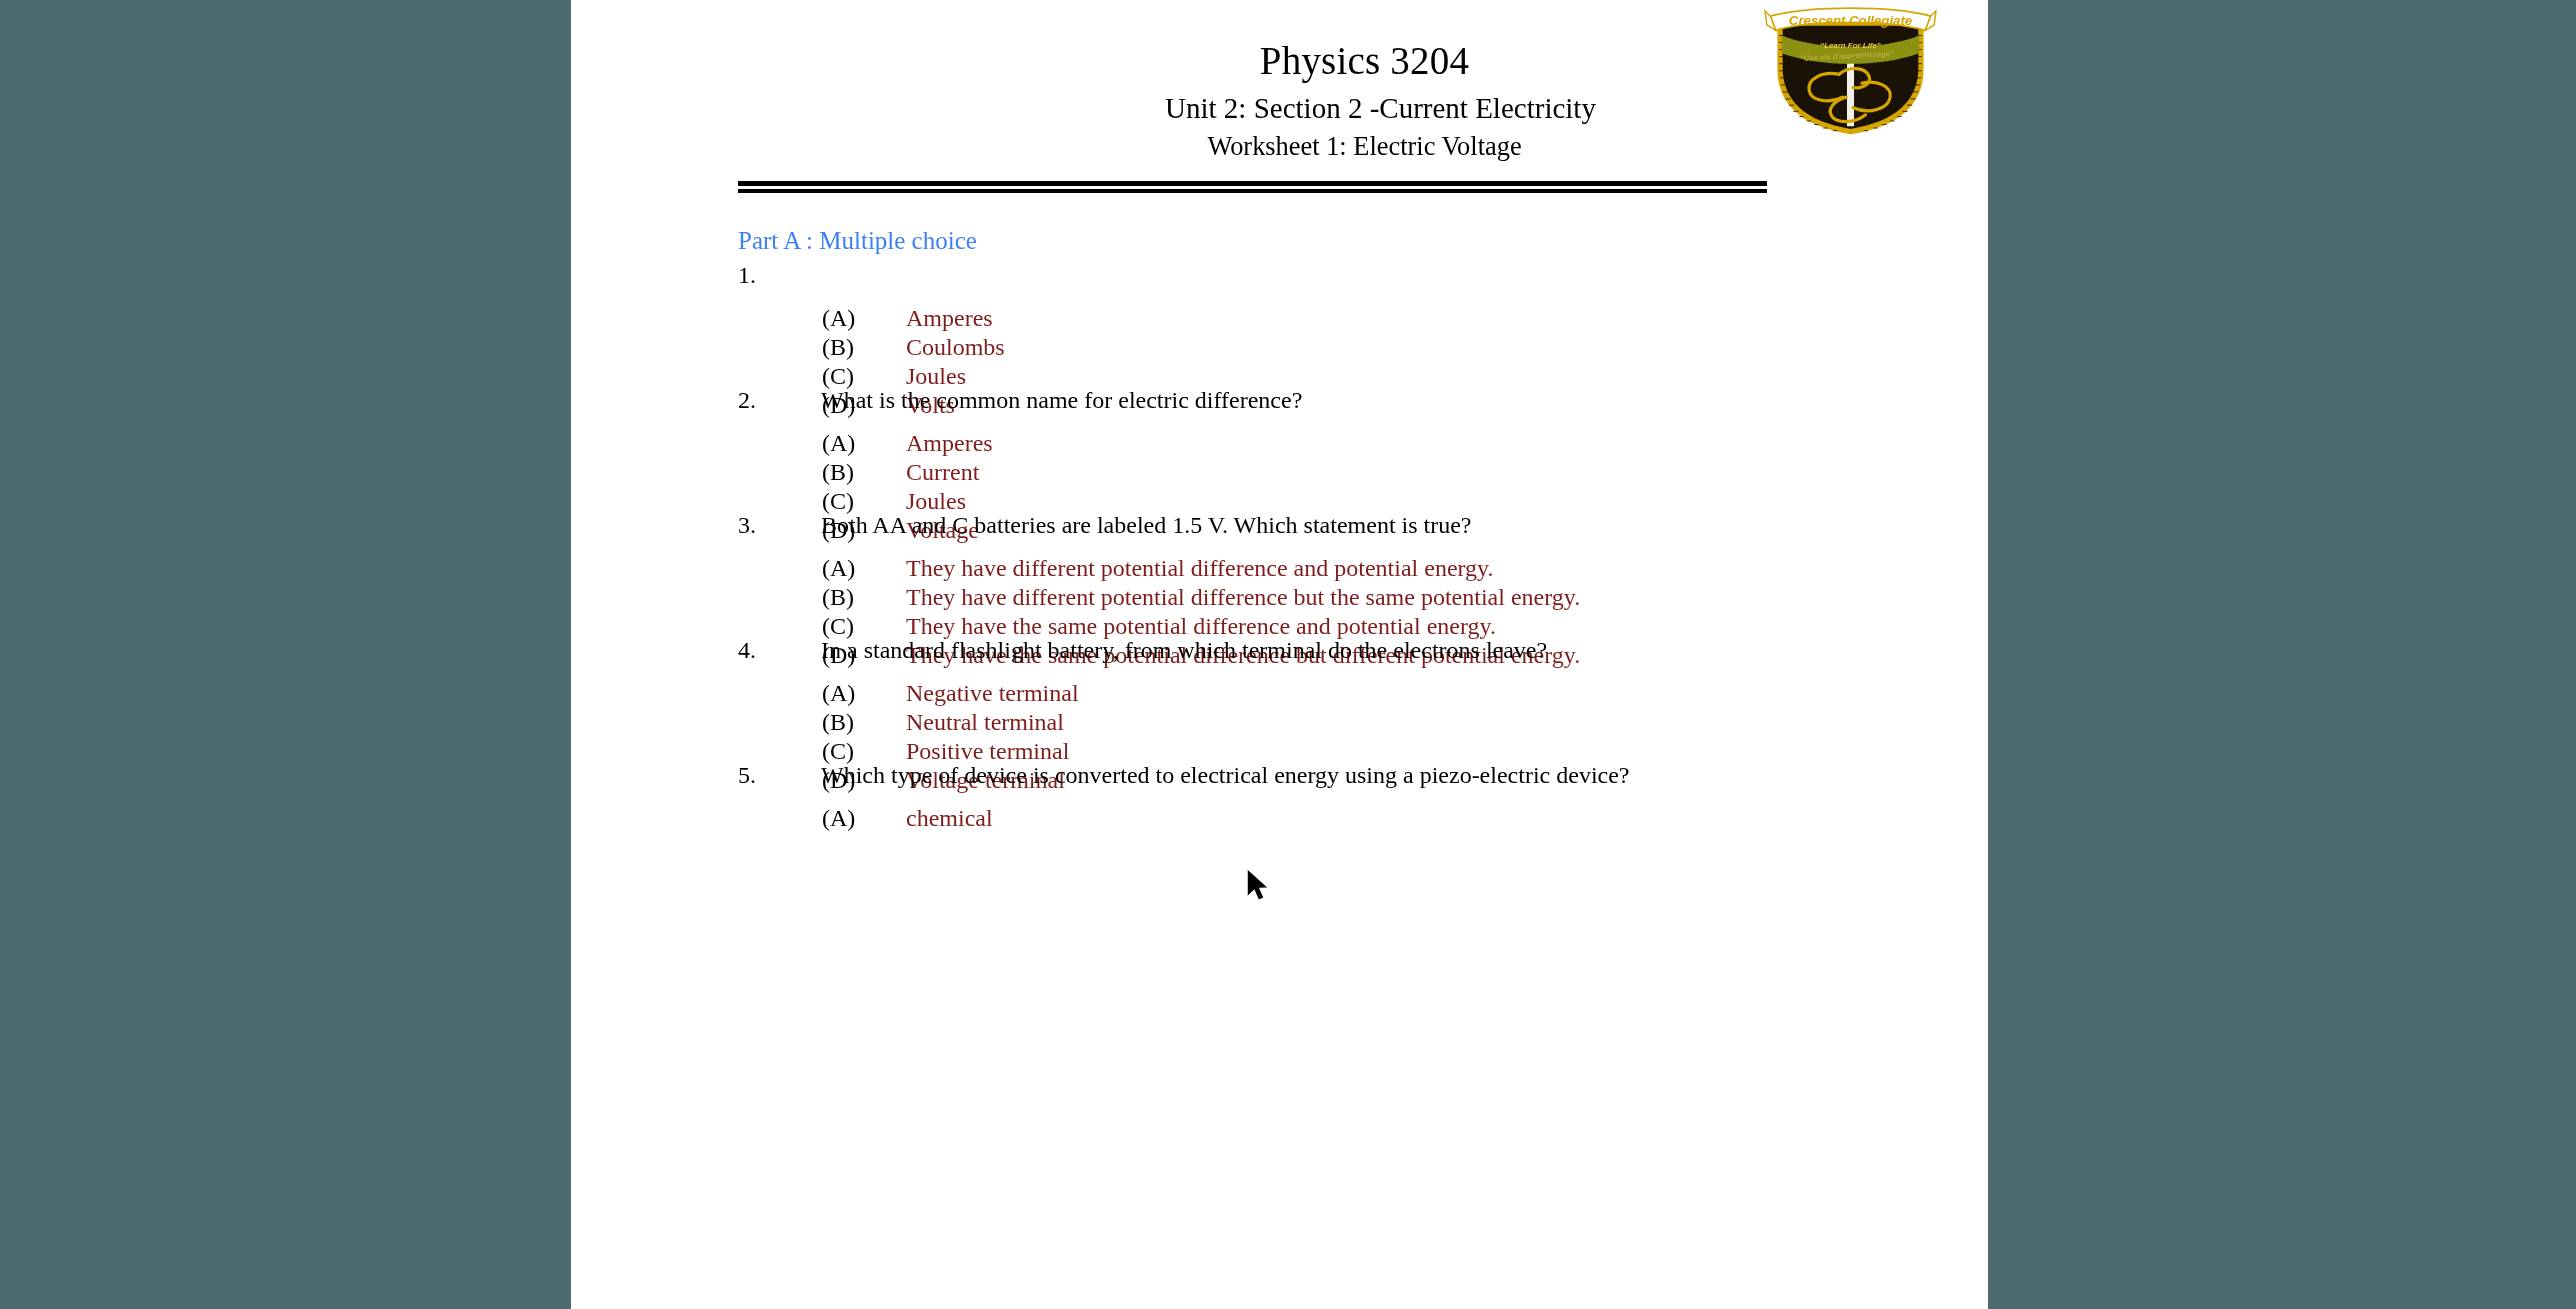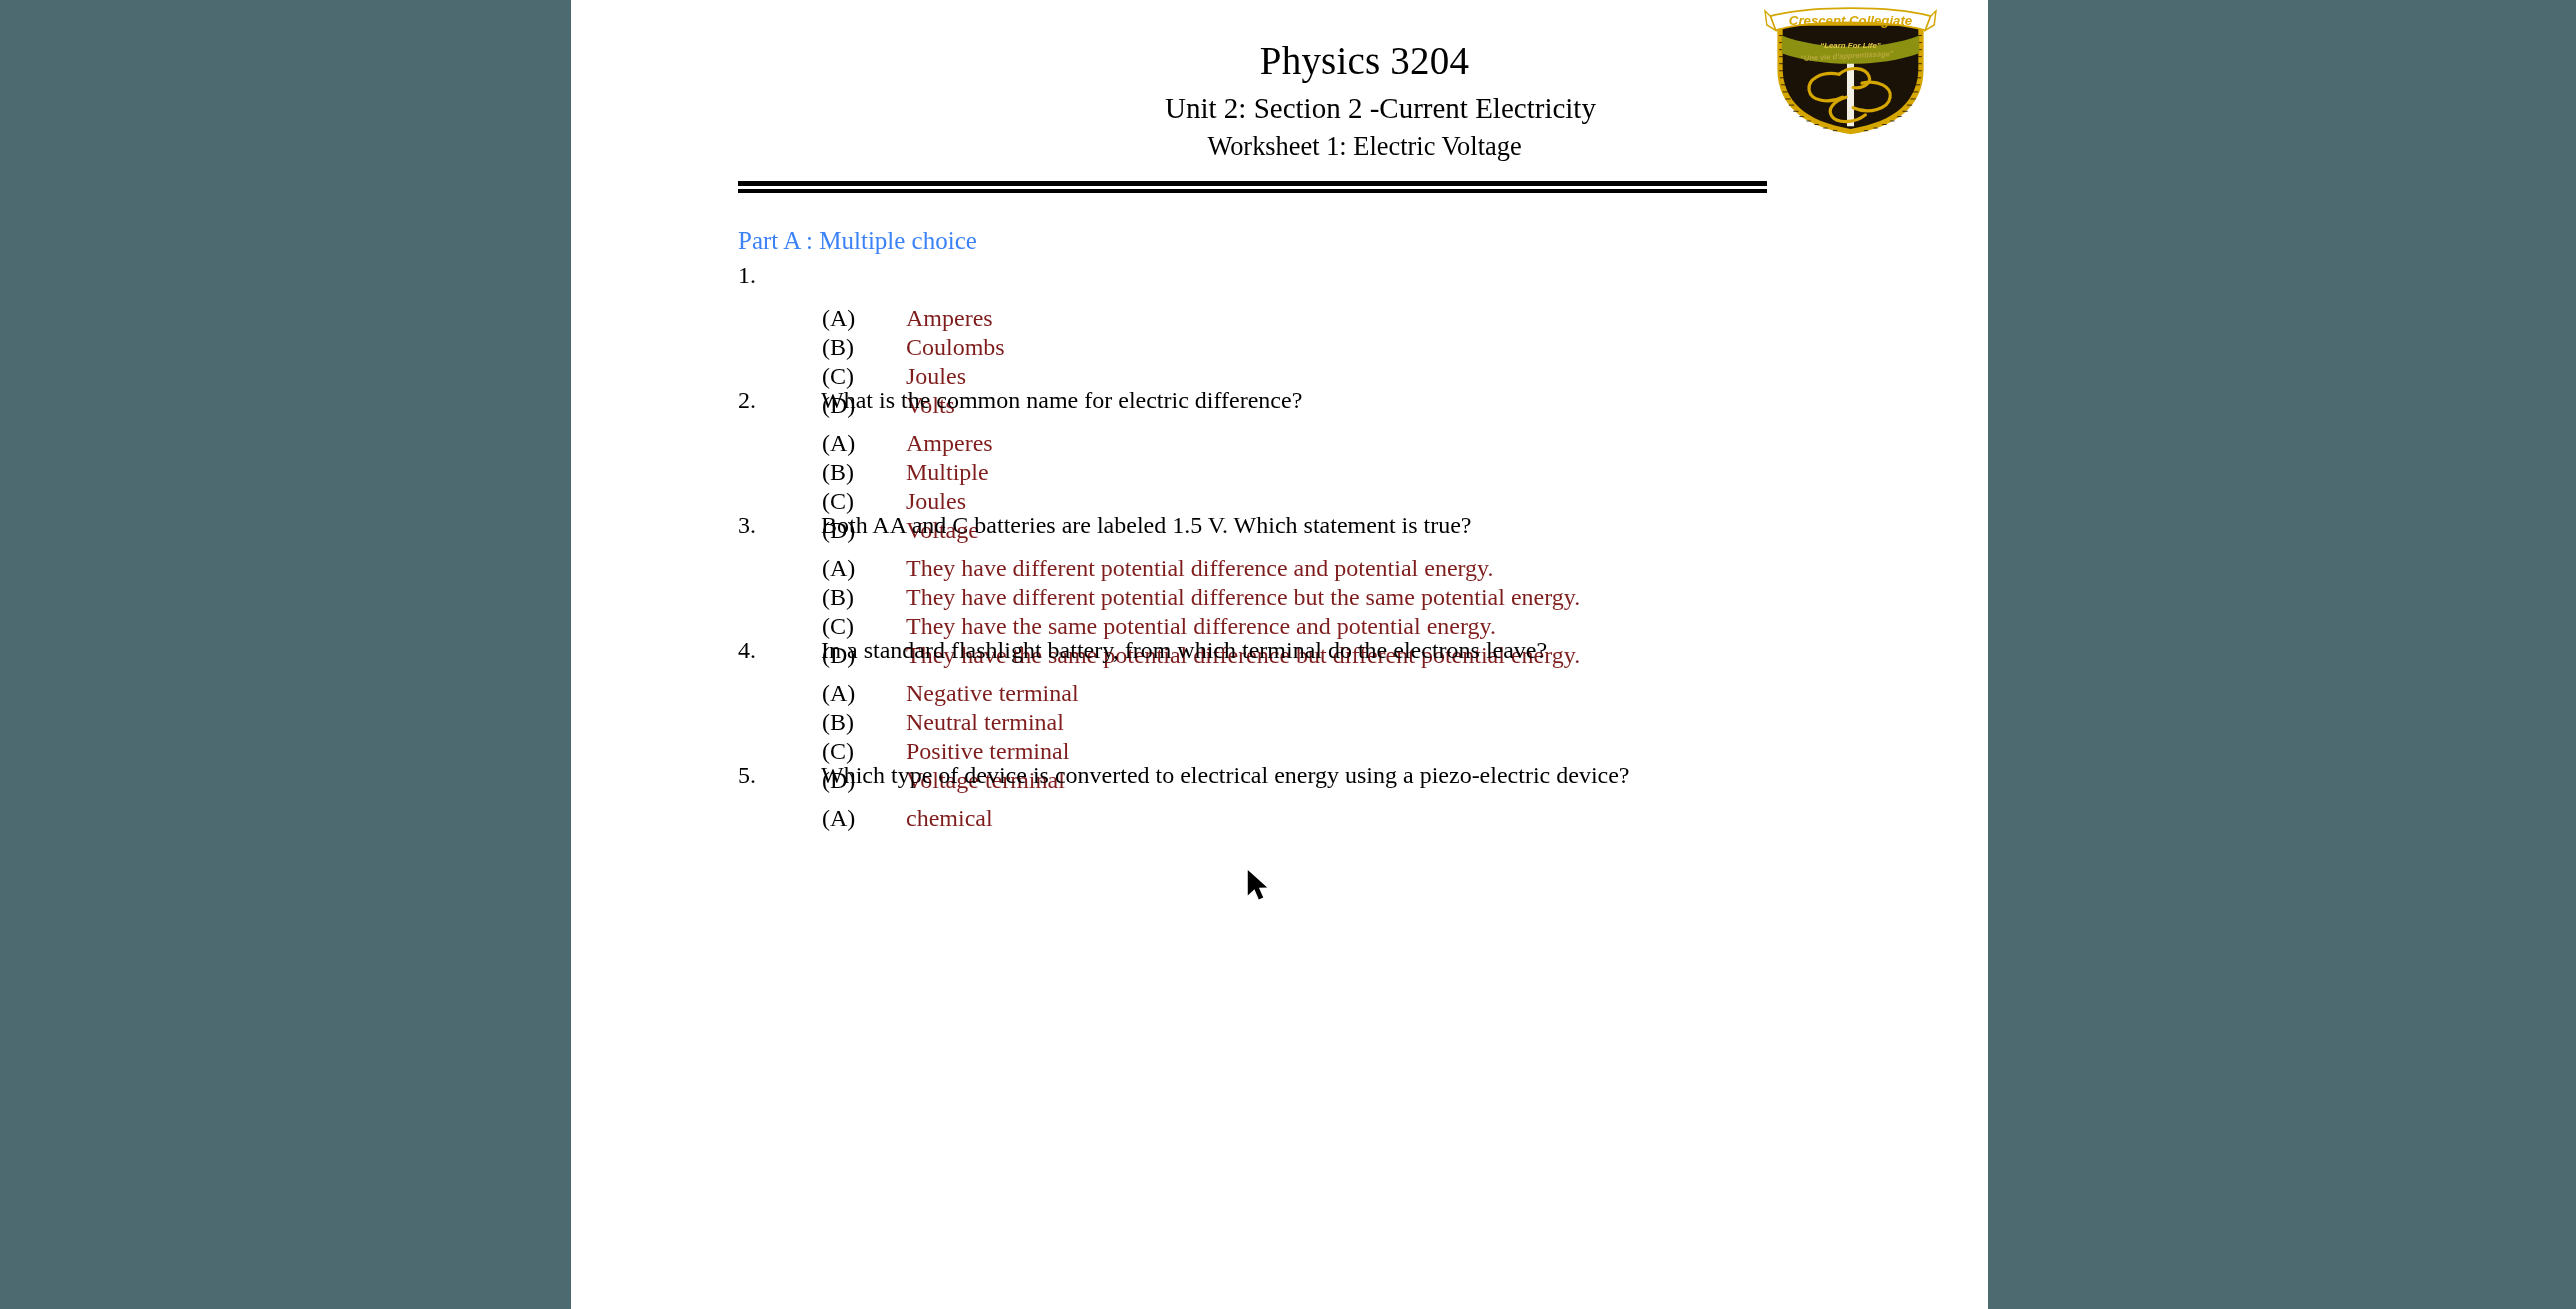--- a/index.html
+++ b/index.html
@@ -264,21 +264,21 @@
           <span class="qnum">2.</span>
           <span class="qtext">What is the common name for electric difference?</span>
         </div>
         <div class="options" style="top: 43px;">
           <div class="optrow" style="height: 29px;">
             <span class="optlabel">(A)</span>
             <span class="opttext">Amperes</span>
           </div>
           <div class="optrow" style="height: 29px;">
             <span class="optlabel">(B)</span>
-            <span class="opttext">Multiple</span>
+            <span class="opttext">Current</span>
           </div>
           <div class="optrow" style="height: 29px;">
             <span class="optlabel">(C)</span>
             <span class="opttext">Joules</span>
           </div>
           <div class="optrow" style="height: 29px;">
             <span class="optlabel">(D)</span>
             <span class="opttext">Voltage</span>
           </div>
         </div>

